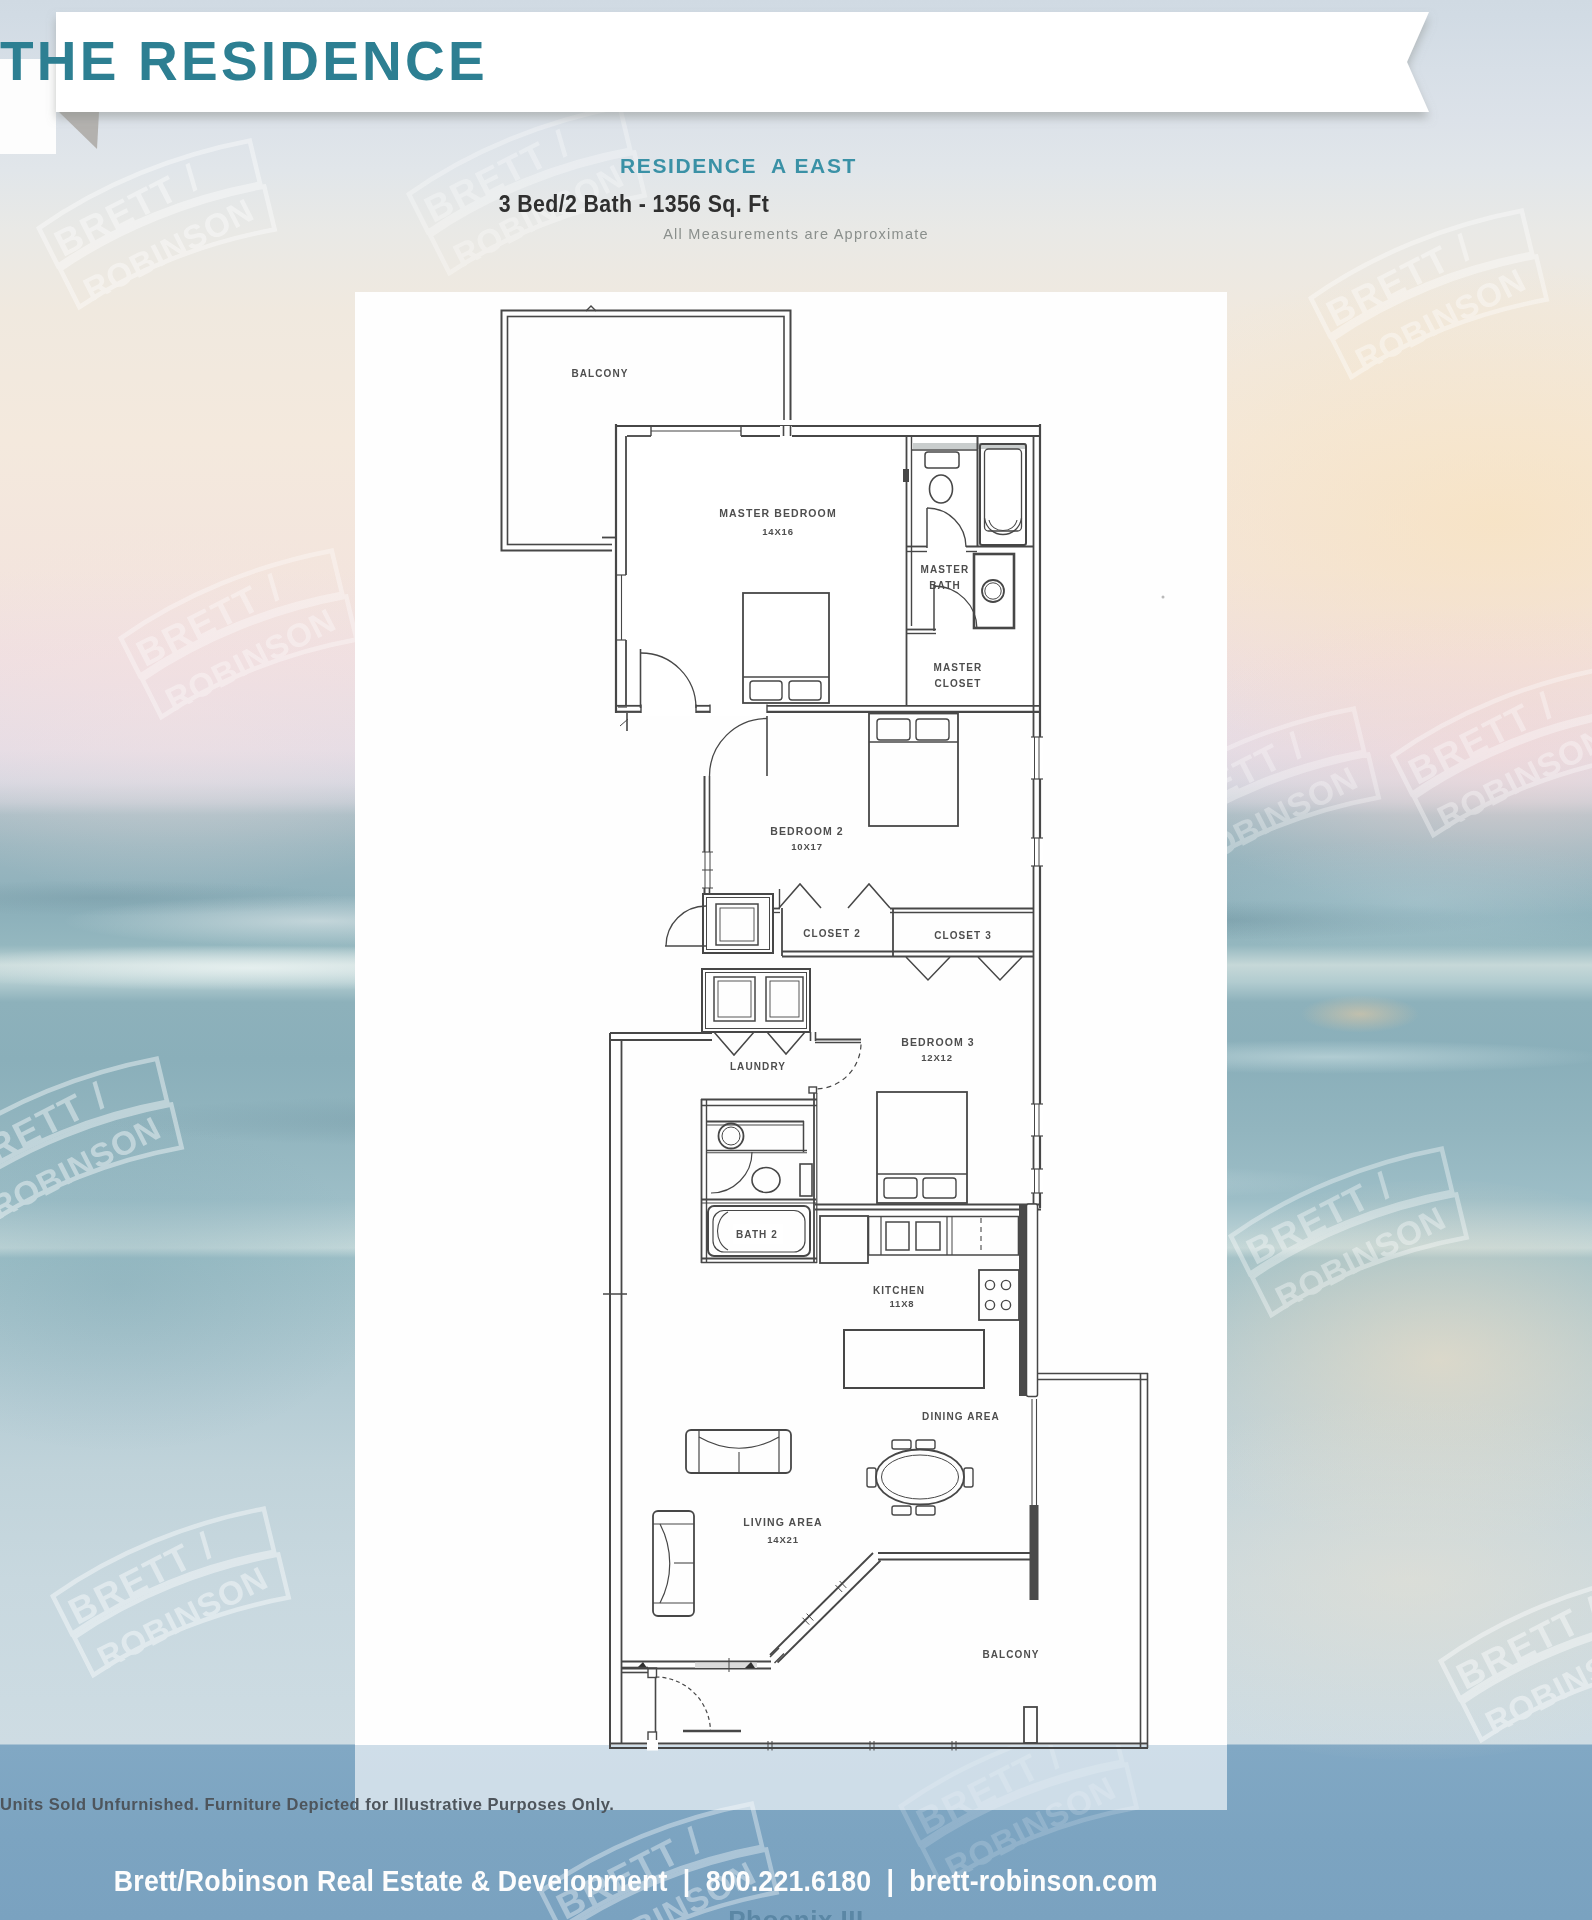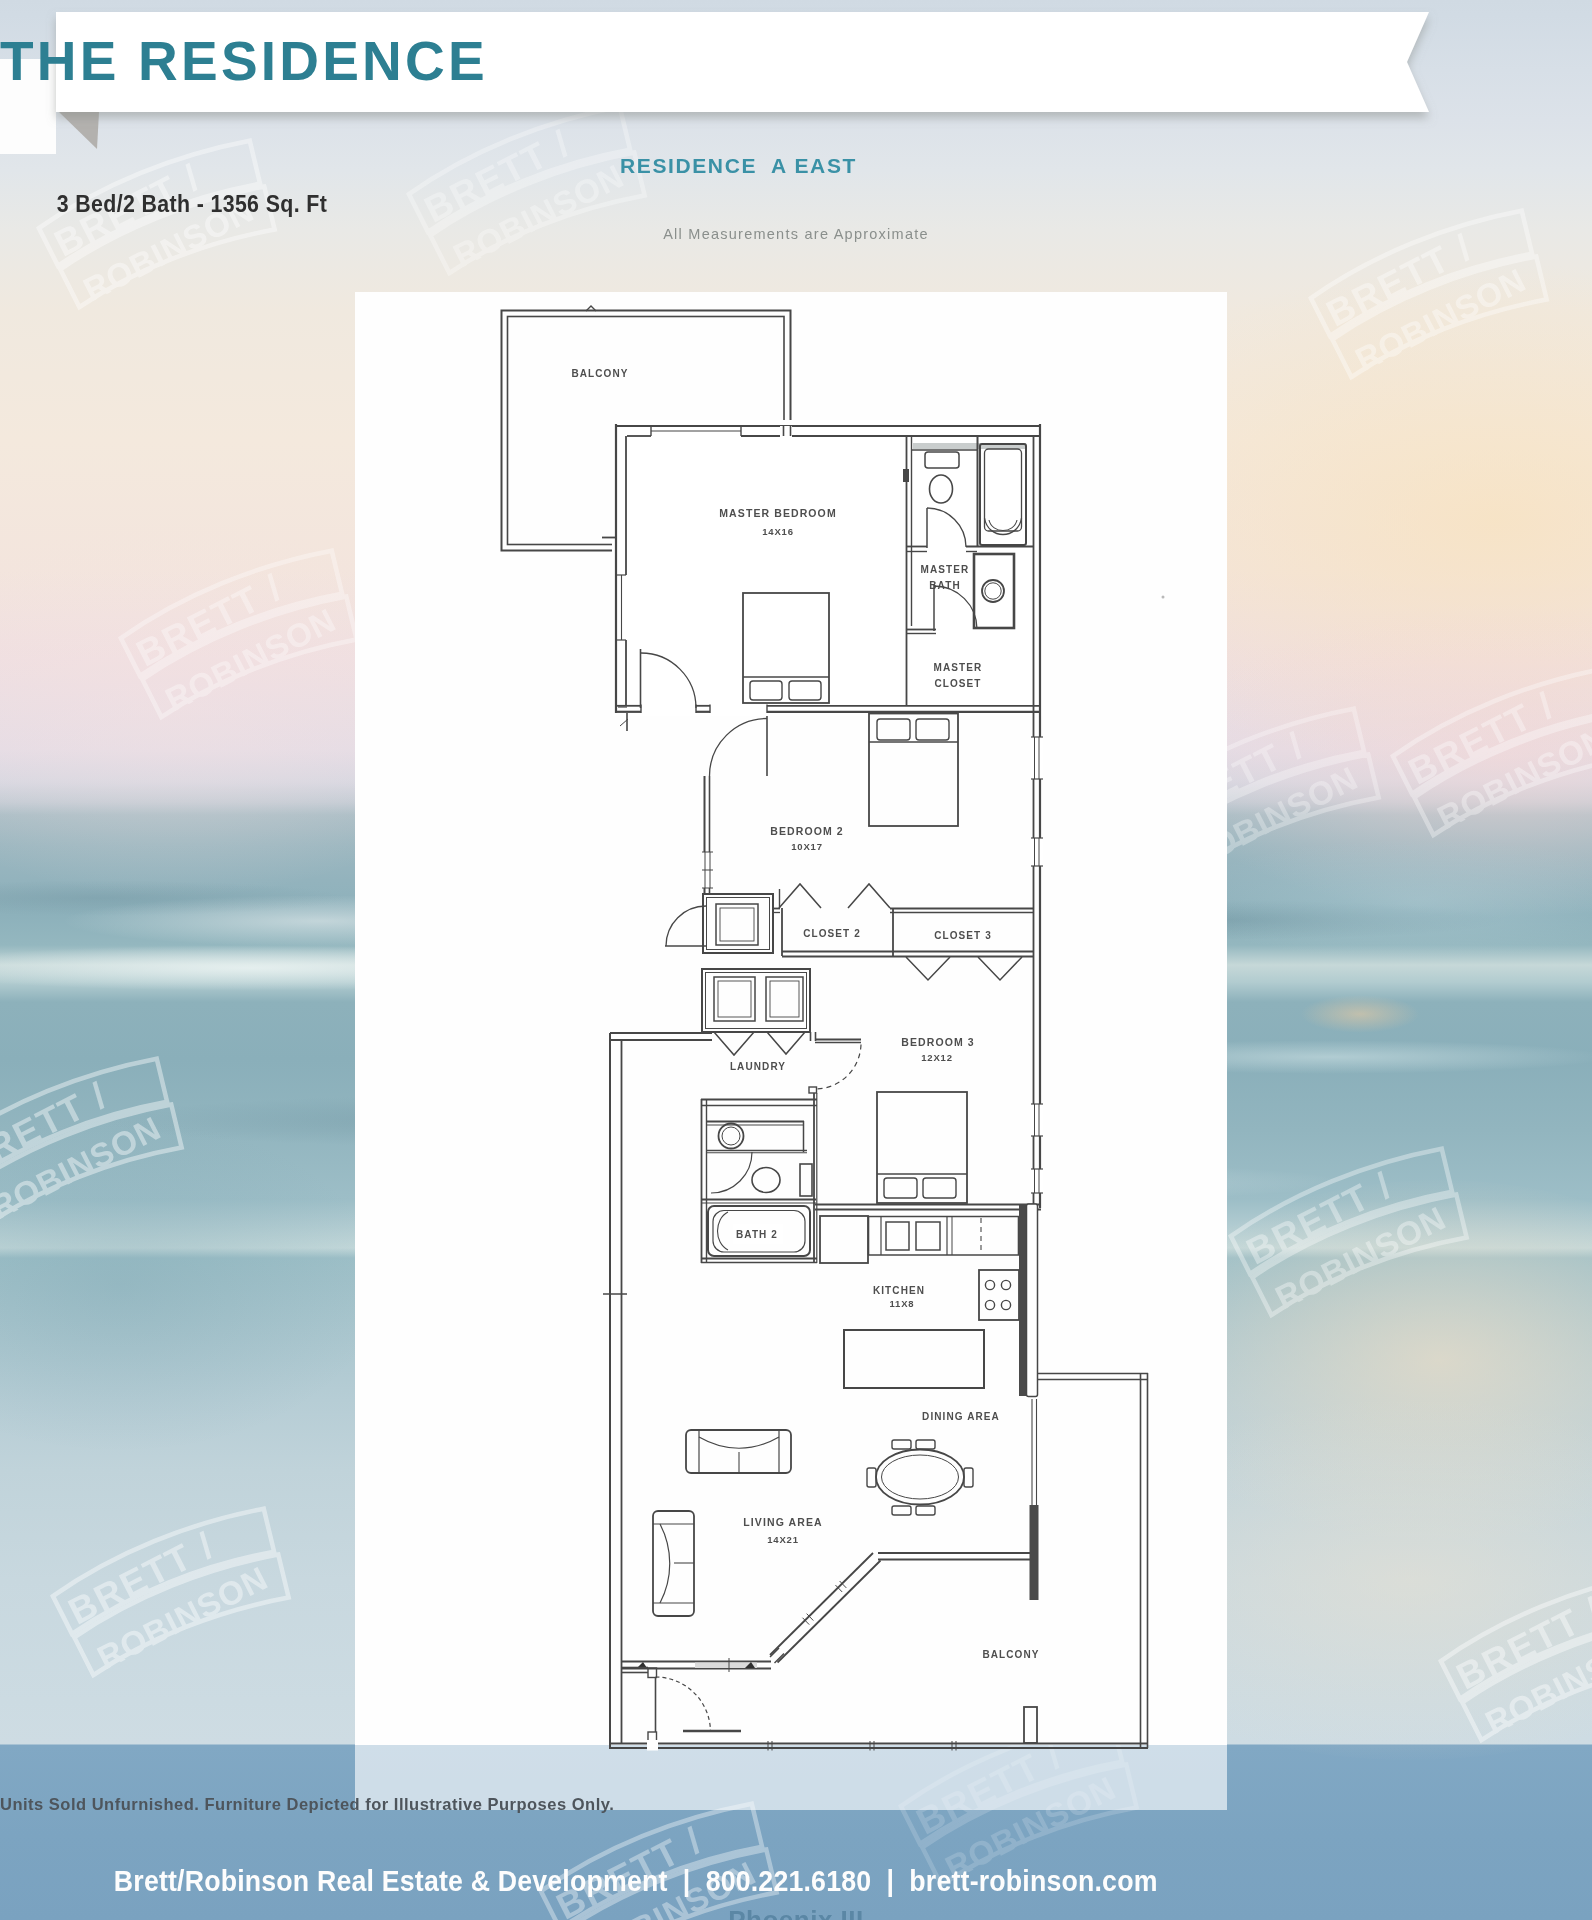--- a/index.html
+++ b/index.html
@@ -22,22 +22,22 @@
 .streak{position:absolute;border-radius:50%;}
 
 .panel{position:absolute;left:355px;top:292px;width:872px;height:1453px;background:#fefefe;}
 .panel2{position:absolute;left:355px;top:1745px;width:872px;height:65px;background:rgba(255,255,255,0.62);}
 .plan{position:absolute;left:355px;top:292px;}
 .banner{position:absolute;left:0;top:0;}
 .title{position:absolute;left:0;top:29px;width:1592px;text-align:left;color:#2d7f92;
 font-size:55px;font-weight:700;letter-spacing:3.2px;}
 .sub1{position:absolute;left:0;top:154px;width:1437px;text-align:center;color:#3a91a6;
 font-size:21px;font-weight:700;letter-spacing:1.6px;margin-left:20px;}
-.sub2{position:absolute;left:0;top:190px;width:1268px;color:#2f2f2f;
-font-size:24px;font-weight:700;letter-spacing:0.4px;padding-left:40px;}
+.sub2{position:absolute;left:0;top:190px;width:1268px;text-align:center;color:#2f2f2f;
+font-size:24px;font-weight:700;letter-spacing:0.4px;}
 .sub3{position:absolute;left:0;top:226px;width:1592px;text-align:center;color:#8a8f8c;
 font-size:14.5px;font-weight:400;letter-spacing:1.25px;}
 .units{position:absolute;left:0;top:1795px;width:1592px;color:#4e555c;
 font-size:16.5px;font-weight:700;letter-spacing:0.5px;}
 .footer{position:absolute;left:0;top:1864px;width:1272px;text-align:center;color:#fdfdfd;
 font-size:30px;font-weight:700;letter-spacing:0.2px;}
 .phoenix{position:absolute;left:0;top:1905px;width:1592px;text-align:center;color:#5b87a5;
 font-size:26px;font-weight:700;letter-spacing:0.5px;}
 </style></head><body>
 <div class="bg"></div>

